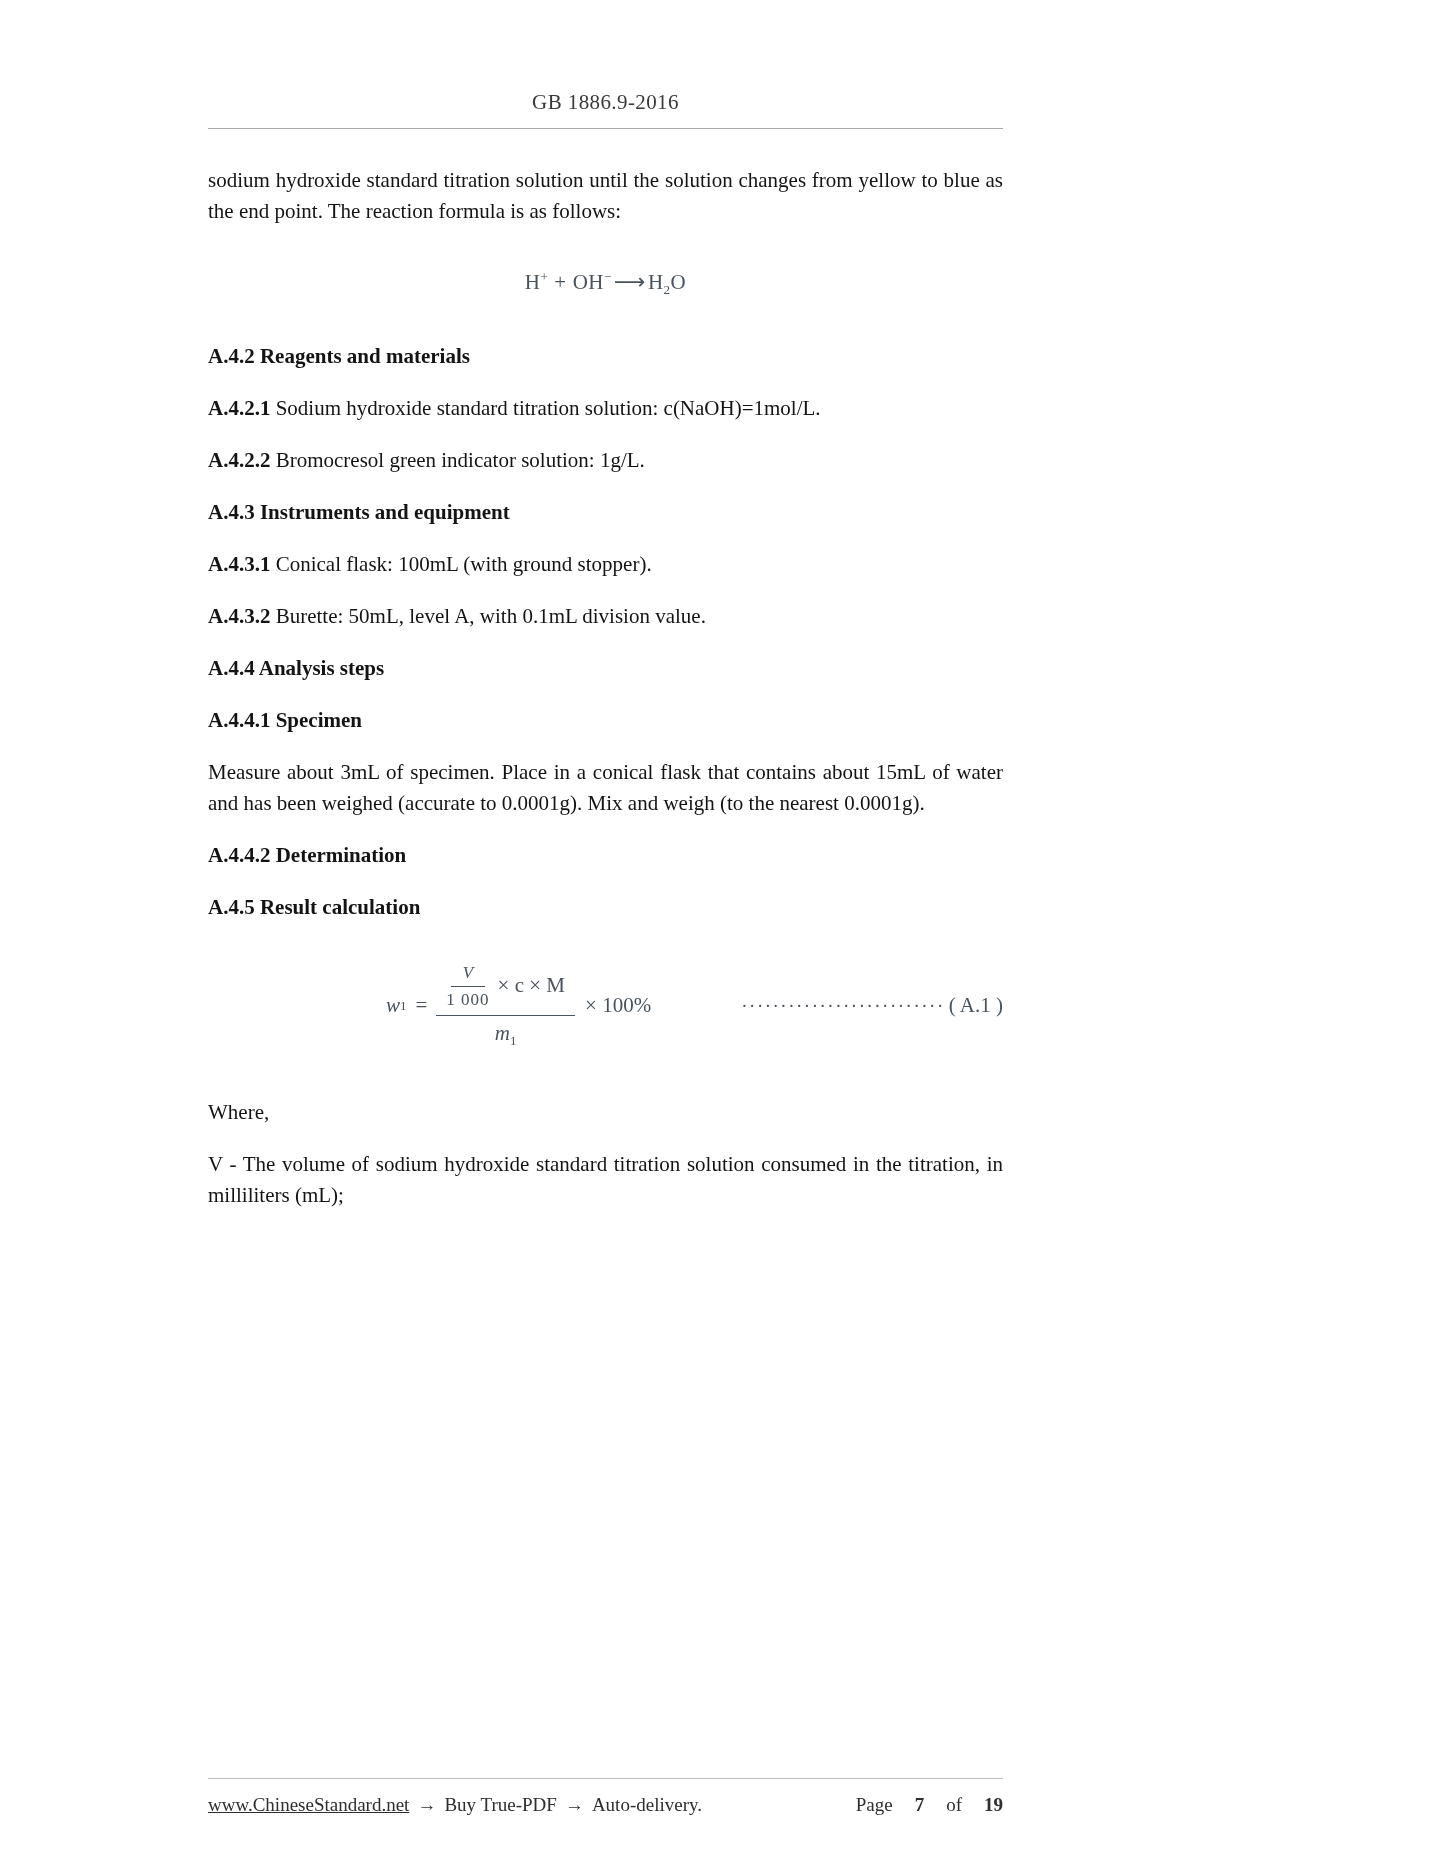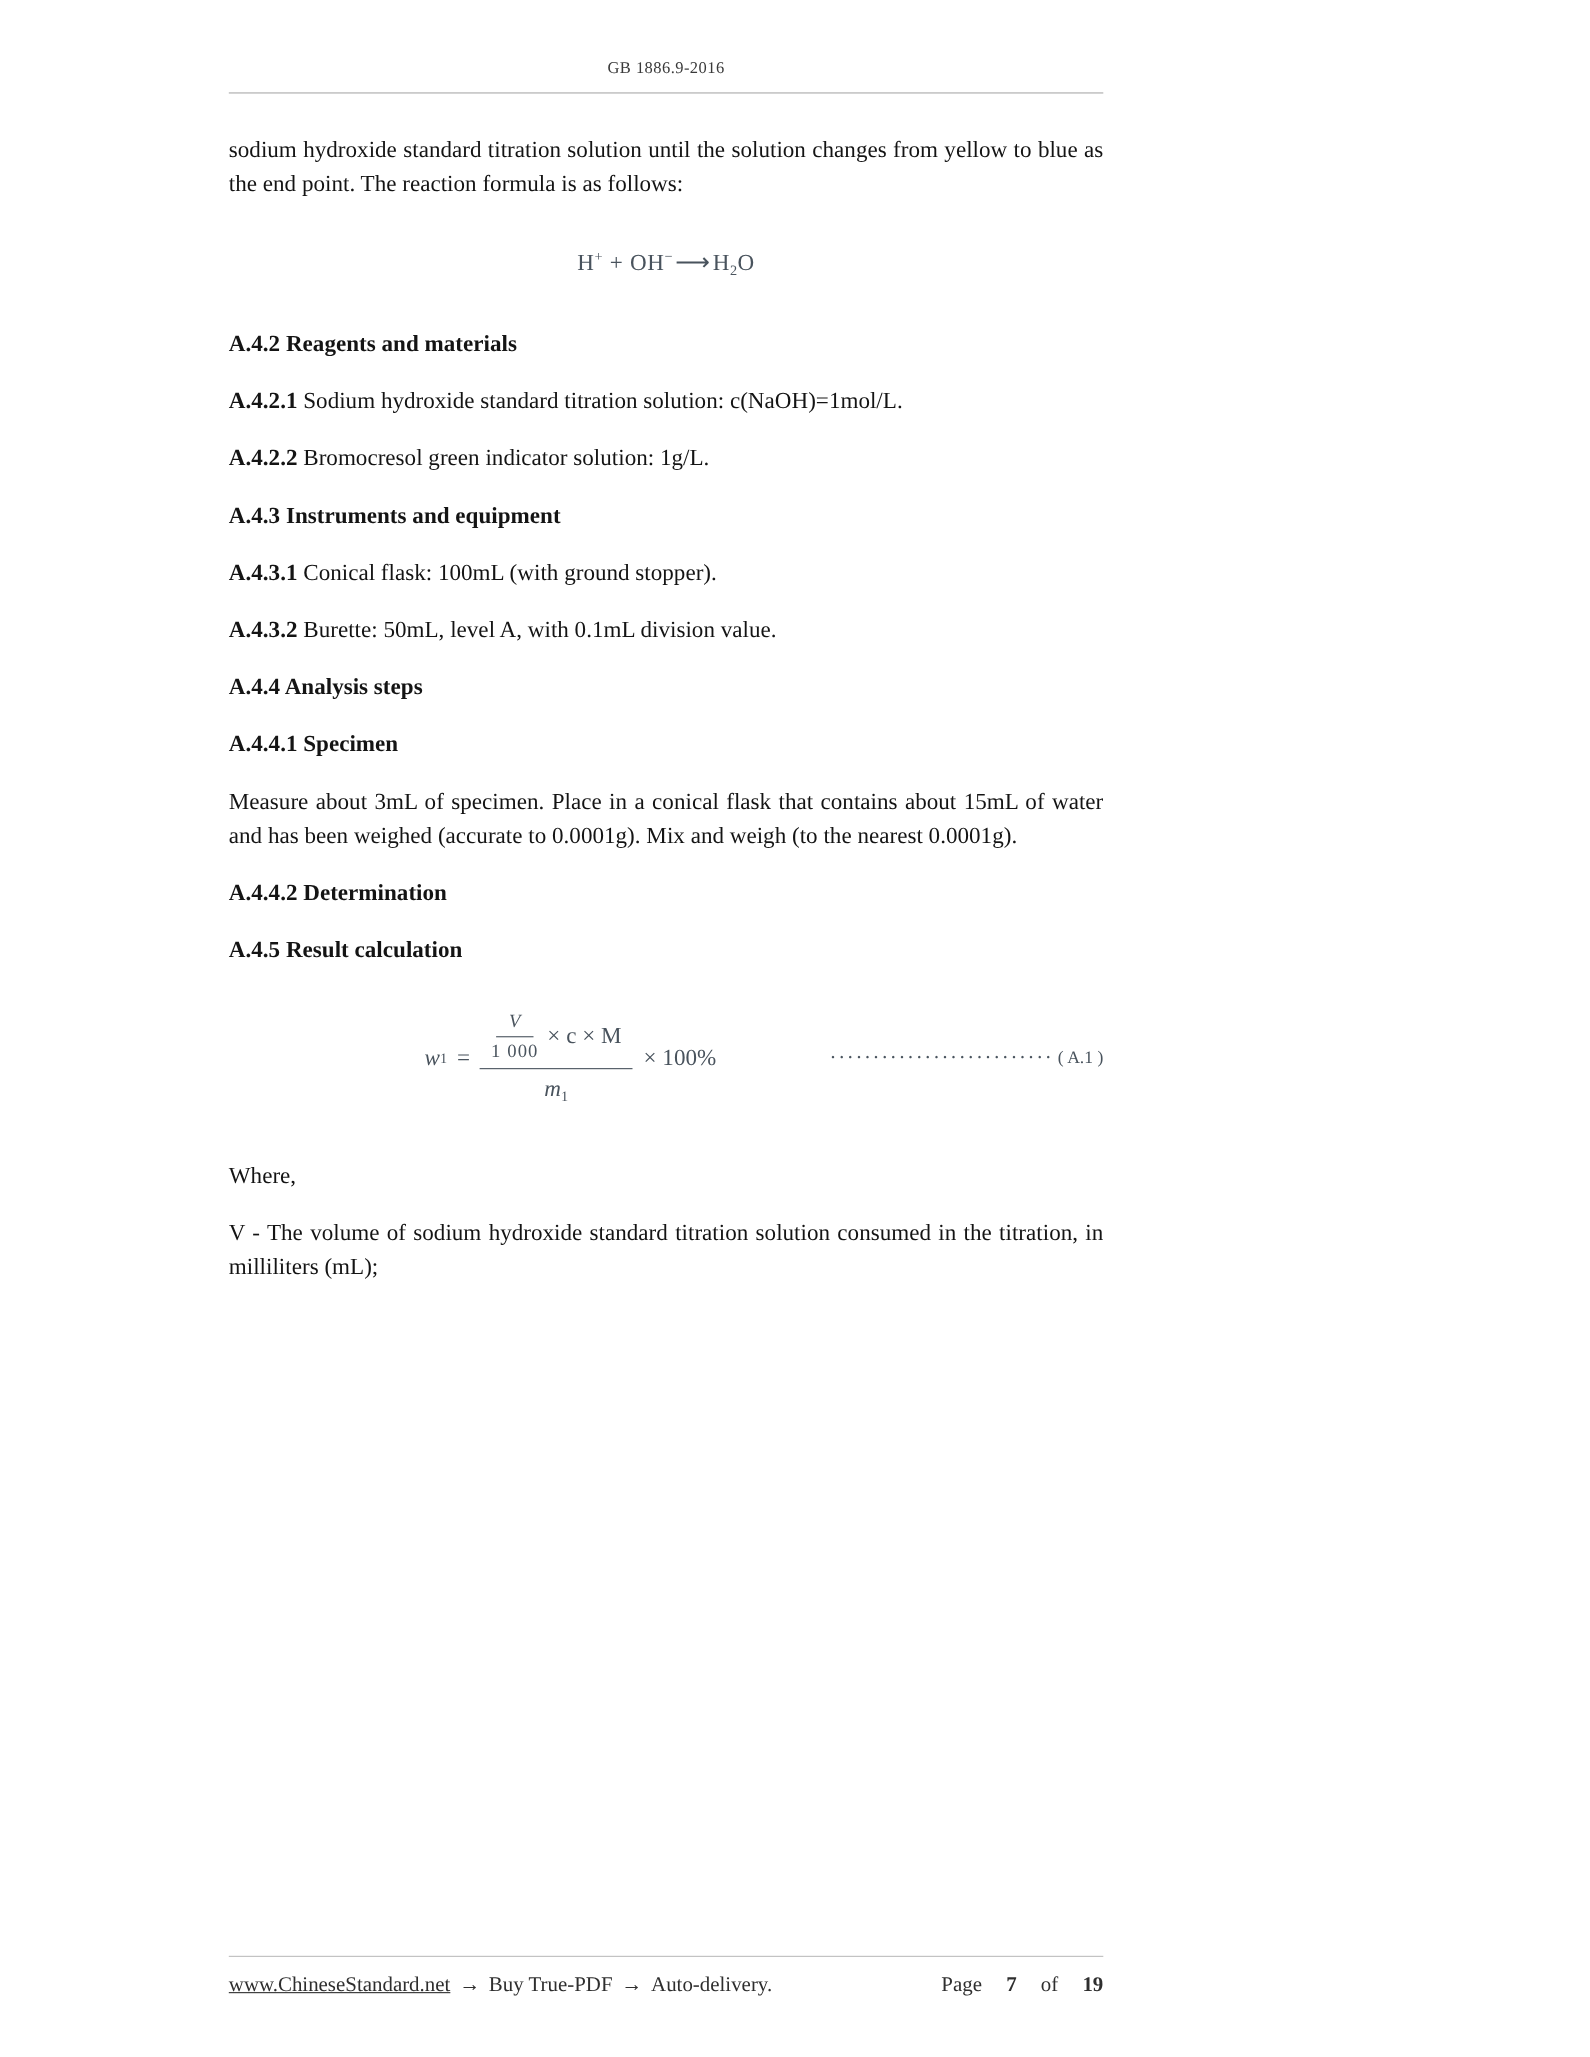--- a/index.html
+++ b/index.html
@@ -12,23 +12,24 @@
     color: #141414;
     overflow: hidden;
   }
   .page { position: absolute; inset: 0; background: #ffffff; }
   .column { margin-left: 208px; width: 795px; }
 
   
   .header-title {
     padding-top: 54px;
     text-align: center;
-    font-size: 15px;
+    font-size: 21px;
     color: #3a3a3a;
     letter-spacing: 0.4px;
+    margin-top: 36px;
   }
   .header-rule { margin-top: 13px; height: 1px; background: #a9a9a9; }
 
   
   .body { padding-top: 36px; font-size: 21px; line-height: 31px; }
   p.body-text { text-align: justify; margin-bottom: 21px; }
   .heading { font-size: 21px; font-weight: bold; margin-bottom: 21px; line-height: 31px; }
   .clause-label { font-weight: bold; }
 
   
@@ -61,21 +62,21 @@
   .frac { display: inline-flex; flex-direction: column; align-items: center; margin: 0 8px 0 0; }
   .frac .num { display: flex; align-items: flex-end; border-bottom: 1.5px solid #49535d; padding: 0 10px 5px; }
   .frac .den { padding-top: 5px; }
   .inner-frac { display: inline-flex; flex-direction: column; align-items: center; font-size: 17px; margin-right: 8px; }
   .inner-frac .inum { border-bottom: 1.2px solid #49535d; padding: 0 12px 2px; font-style: italic; }
   .inner-frac .iden { padding-top: 3px; font-style: normal; letter-spacing: 1px; }
   .num-rest { align-self: center; padding-bottom: 2px; }
   .times-100 { margin-left: 2px; }
   .formula-tail { margin-left: auto; display: inline-flex; align-items: center; white-space: nowrap; }
   .formula-leader { letter-spacing: 1.5px; font-size: 19px; color: #4a545e; }
-  .formula-label { margin-left: 4px; font-size: 16px; color: #49535d; font-family: Liberation Serif, serif; }
+  .formula-label { margin-left: 4px; font-size: 21px; color: #49535d; font-family: Liberation Serif, serif; }
 
   
   .footer { position: absolute; left: 208px; top: 1778px; width: 795px; }
   .footer-rule { height: 1px; background: #bdbdbd; margin-bottom: 15px; }
   .footer-row {
     display: flex;
     justify-content: space-between;
     align-items: baseline;
     font-size: 19px;
     color: #2e2e2e;

